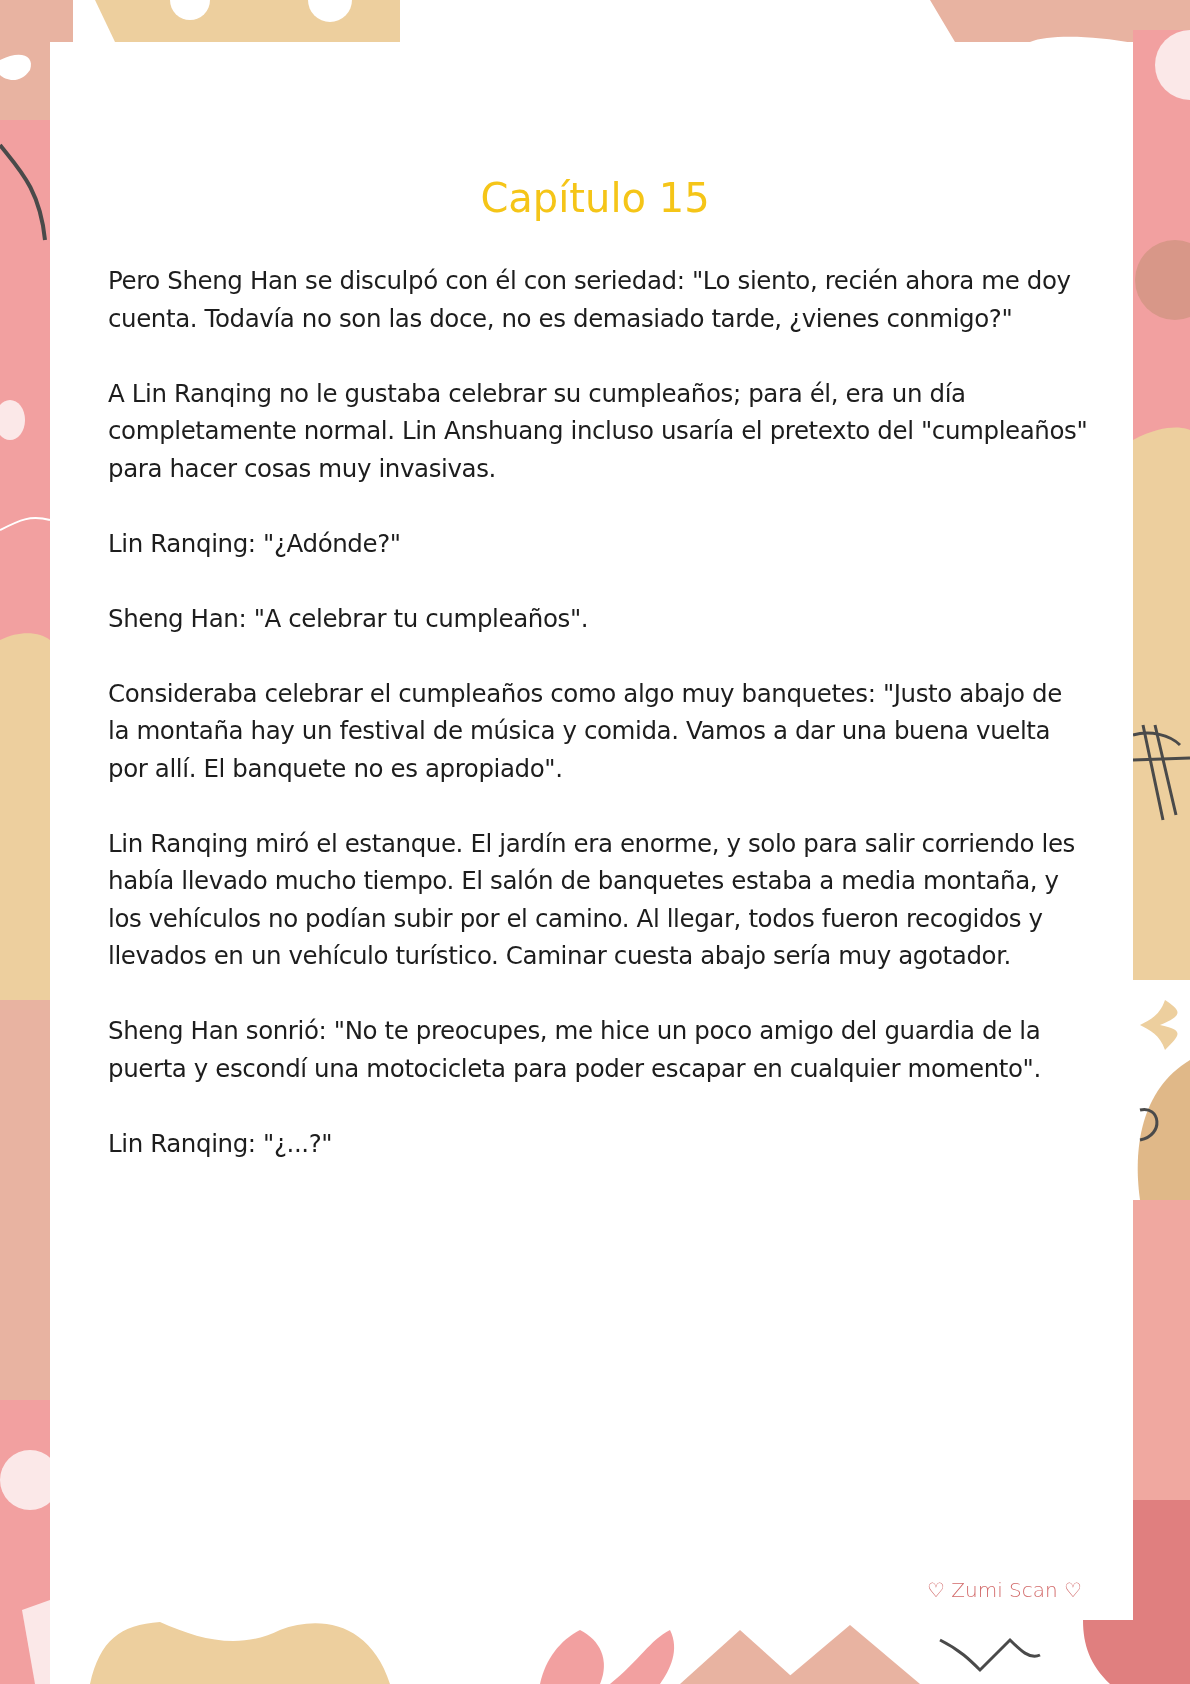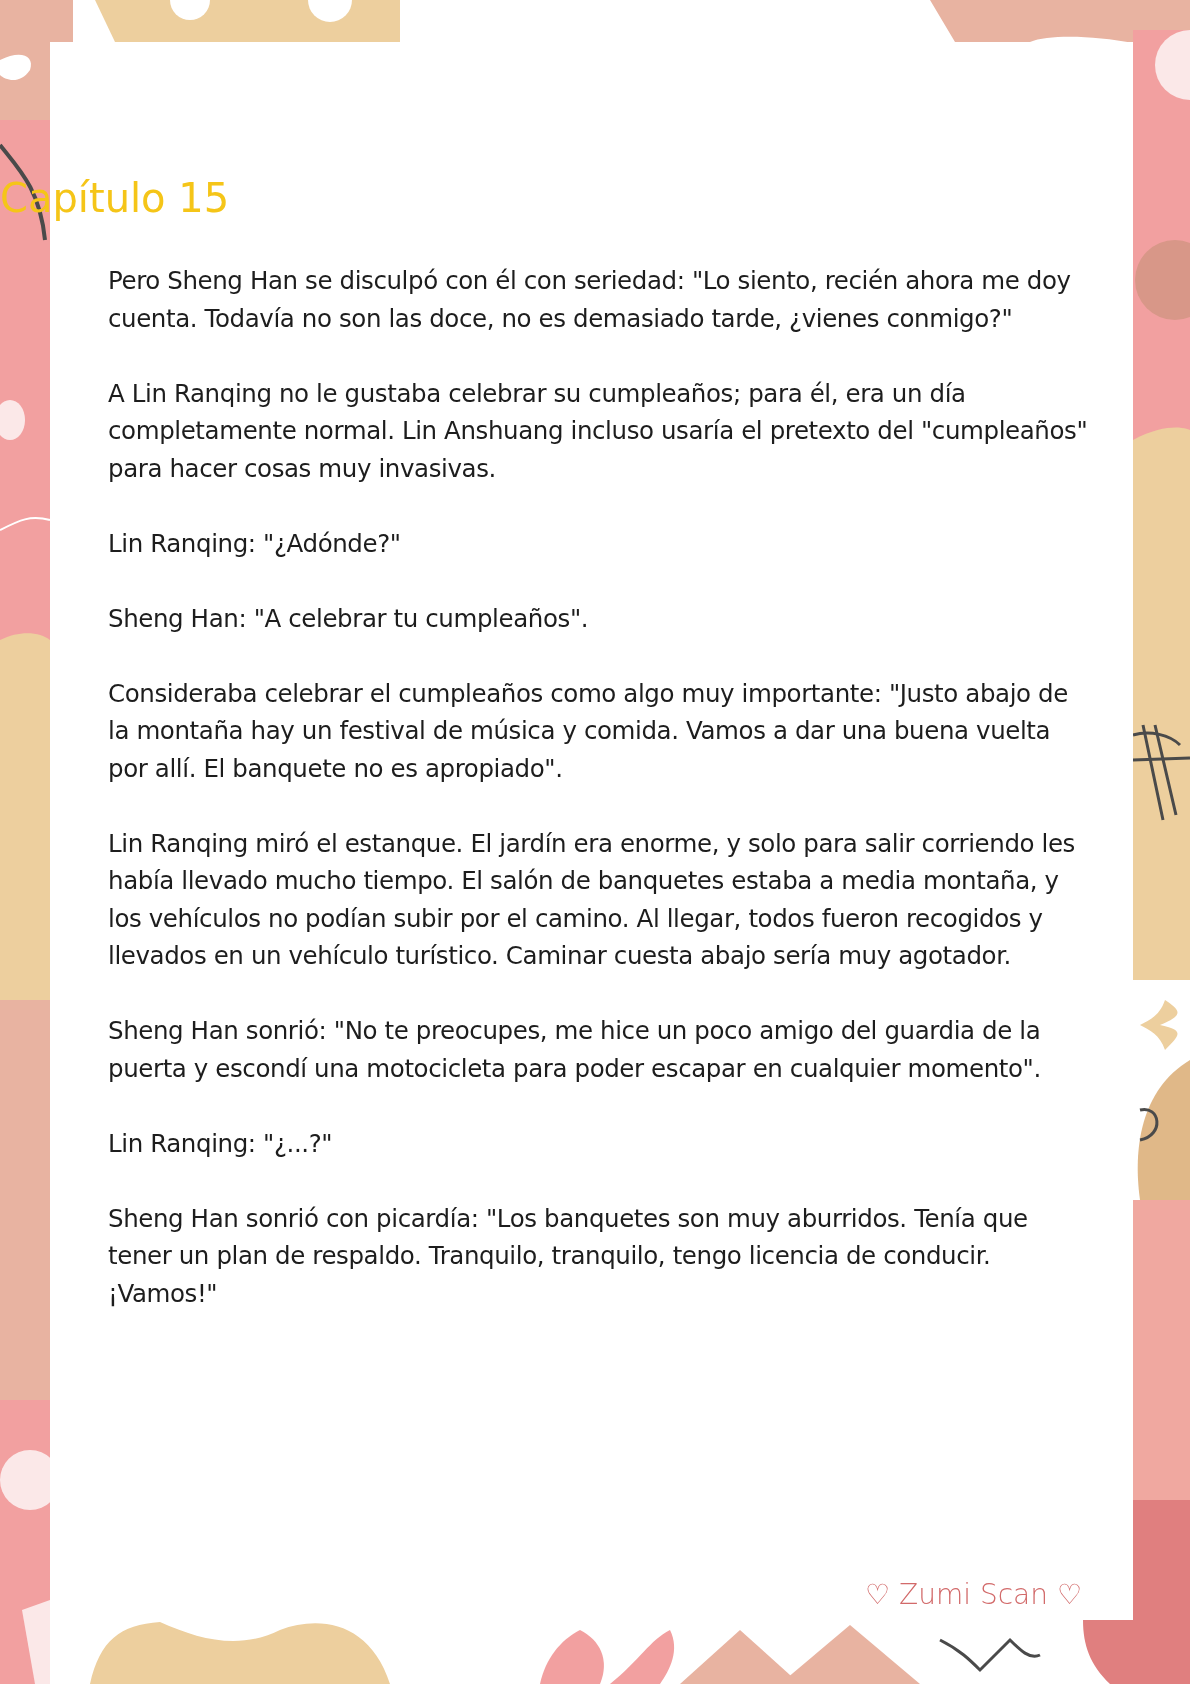--- a/index.html
+++ b/index.html
@@ -8,33 +8,33 @@
     background: #ffffff;
     font-family: "Liberation Sans", sans-serif;
   }
   .deco { position: absolute; }
   .panel {
     position: absolute; left: 50px; top: 42px; width: 1083px; height: 1578px;
     background: #ffffff;
   }
   .title {
     position: absolute; left: 0; right: 0; top: 148px;
-    font-size: 40px; color: #f5c518;
+    text-align: center; font-size: 40px; color: #f5c518;
     font-family: "DejaVu Sans", sans-serif; font-weight: normal;
   }
   .body-text {
     position: absolute; left: 108px; top: 262px; width: 980px;
     font-family: "DejaVu Sans", sans-serif;
     font-size: 24.5px; line-height: 37.5px; color: #1d1d1d;
     letter-spacing: -0.4px;
   }
   .body-text p { margin: 0 0 37.5px 0; }
   .footer {
     position: absolute; right: 108px; top: 1578px;
-    font-size: 28px; color: #d26a6a;
+    font-size: 20px; color: #d26a6a;
     font-family: "DejaVu Sans", sans-serif; font-weight: 300;
   }
 </style>
 </head>
 <body>
 
 <svg class="deco" width="1190" height="1684" viewBox="0 0 1190 1684" style="left:0;top:0;">
 
   <path d="M0 0 H73 V130 C40 140 20 125 0 128 Z" fill="#e8b3a1"></path>
   <path d="M0 60 C20 50 35 55 30 70 C20 85 5 80 0 75 Z" fill="#ffffff"></path>
@@ -80,20 +80,19 @@
 
 <div class="panel"></div>
 
 <h1 class="title">Capítulo 15</h1>
 
 <div class="body-text">
   <p>Pero Sheng Han se disculpó con él con seriedad: "Lo siento, recién ahora me doy cuenta. Todavía no son las doce, no es demasiado tarde, ¿vienes conmigo?"</p>
   <p>A Lin Ranqing no le gustaba celebrar su cumpleaños; para él, era un día completamente normal. Lin Anshuang incluso usaría el pretexto del "cumpleaños" para hacer cosas muy invasivas.</p>
   <p>Lin Ranqing: "¿Adónde?"</p>
   <p>Sheng Han: "A celebrar tu cumpleaños".</p>
-  <p>Consideraba celebrar el cumpleaños como algo muy importante: "Justo abajo de la montaña hay un festival de música y comida. Vamos a dar una buena vuelta por allí. El banquete no es apropiado".</p>
+  <p>Consideraba celebrar el cumpleaños como algo muy banquetes: "Justo abajo de la montaña hay un festival de música y comida. Vamos a dar una buena vuelta por allí. El banquete no es apropiado".</p>
   <p>Lin Ranqing miró el estanque. El jardín era enorme, y solo para salir corriendo les había llevado mucho tiempo. El salón de banquetes estaba a media montaña, y los vehículos no podían subir por el camino. Al llegar, todos fueron recogidos y llevados en un vehículo turístico. Caminar cuesta abajo sería muy agotador.</p>
   <p>Sheng Han sonrió: "No te preocupes, me hice un poco amigo del guardia de la puerta y escondí una motocicleta para poder escapar en cualquier momento".</p>
   <p>Lin Ranqing: "¿...?"</p>
-  <p>Sheng Han sonrió con picardía: "Los banquetes son muy aburridos. Tenía que tener un plan de respaldo. Tranquilo, tranquilo, tengo licencia de conducir. ¡Vamos!"</p>
 </div>
 
 <div class="footer">♡ Zumi Scan ♡</div>
 
 </body></html>

